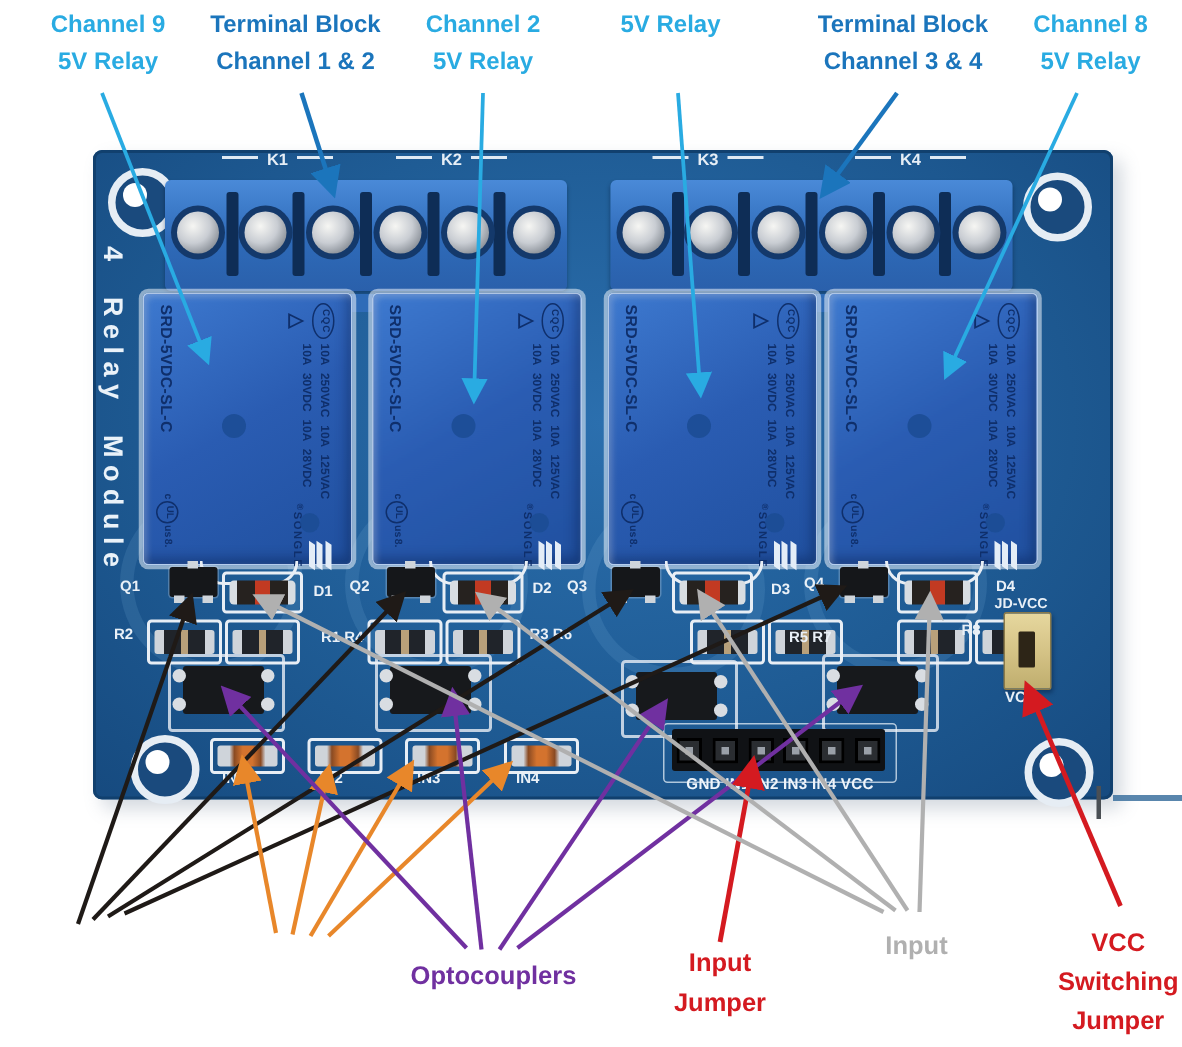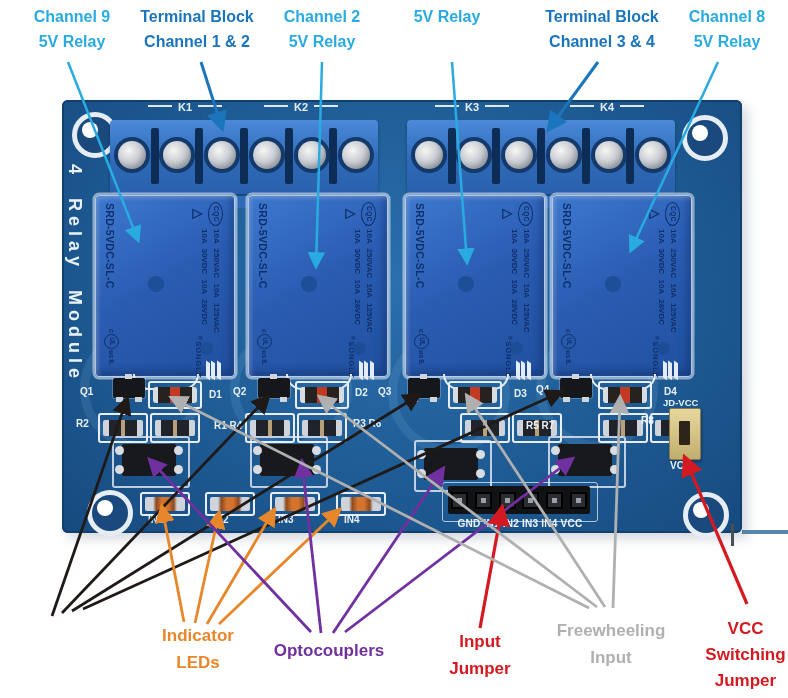--- a/index.html
+++ b/index.html
@@ -544,33 +544,28 @@
     <line x1="333" y1="633" x2="443" y2="469" stroke="#7030A0" stroke-width="2.8" marker-end="url(#m-purple)"></line>
     <line x1="345" y1="632" x2="572" y2="459" stroke="#7030A0" stroke-width="2.8" marker-end="url(#m-purple)"></line>
     <line x1="480" y1="628" x2="502" y2="508" stroke="#D41A20" stroke-width="3.2" marker-end="url(#m-red)"></line>
     <line x1="747" y1="604" x2="685" y2="458" stroke="#D41A20" stroke-width="3.2" marker-end="url(#m-red)"></line>
     <line x1="589" y1="608" x2="172" y2="398" stroke="#B0B0B0" stroke-width="2.8" marker-end="url(#m-gray)"></line>
     <line x1="597" y1="607" x2="320" y2="397" stroke="#B0B0B0" stroke-width="2.8" marker-end="url(#m-gray)"></line>
     <line x1="605" y1="607" x2="467" y2="396" stroke="#B0B0B0" stroke-width="2.8" marker-end="url(#m-gray)"></line>
     <line x1="613" y1="608" x2="620" y2="398" stroke="#B0B0B0" stroke-width="2.8" marker-end="url(#m-gray)"></line>
   </svg>
 
-  <div class="bl" style="left:150px;top:622px;width:96px;color:#E8872A">
-    <div>Indicator</div>
-    <div>LEDs</div>
-  </div>
   <div class="bl" style="left:258px;top:637px;width:142px;color:#7030A0">
     <div>Optocouplers</div>
   </div>
   <div class="bl" style="left:444px;top:628px;width:72px;color:#D41A20">
     <div>Input</div>
     <div>Jumper</div>
   </div>
   <div class="bl" style="left:548px;top:617px;width:126px;color:#B0B0B0">
-    <div>Freewheeling</div>
     <div>Input</div>
   </div>
   <div class="bl" style="left:703px;top:616px;width:85px;color:#D41A20;line-height:26px">
     <div>VCC</div>
     <div>Switching</div>
     <div>Jumper</div>
   </div>
 
 </div>
 

